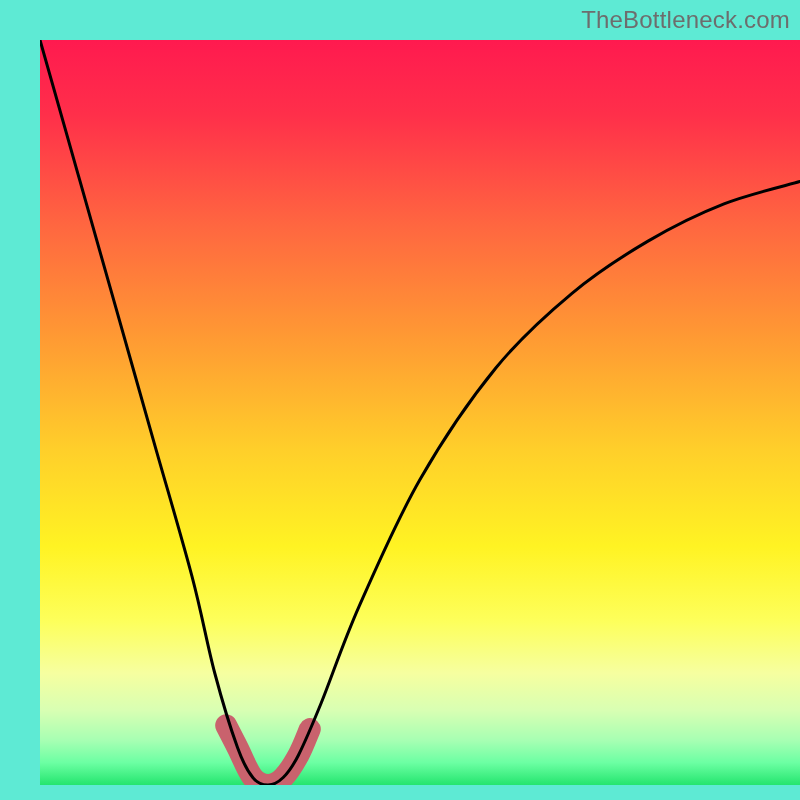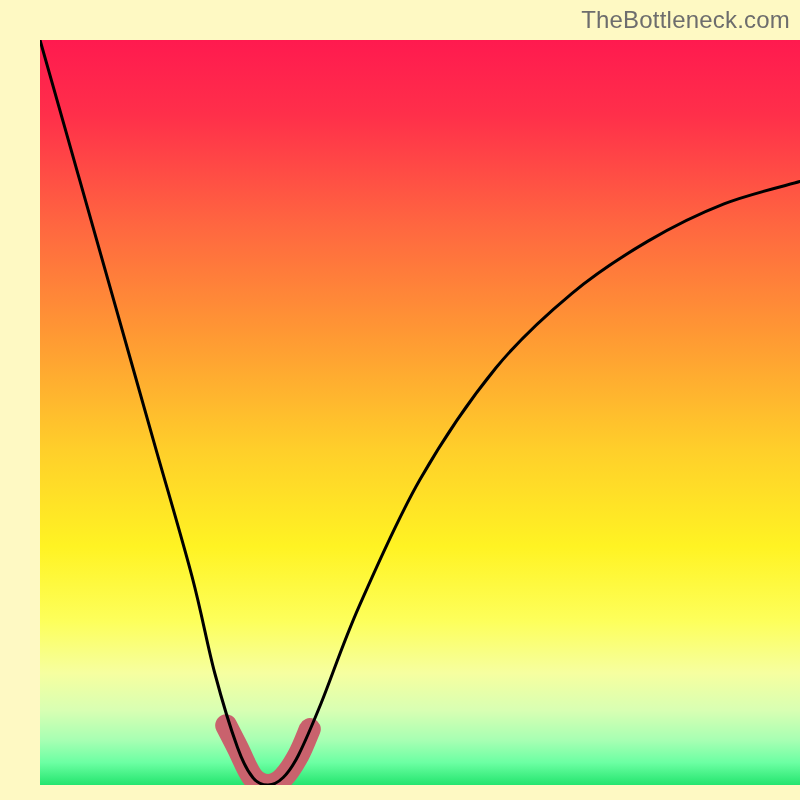--- a/index.html
+++ b/index.html
@@ -7,21 +7,21 @@
     padding: 0;
     width: 800px;
     height: 800px;
     background: #000;
     overflow: hidden;
     font-family: Arial, Helvetica, sans-serif;
   }
   .frame {
     position: absolute;
     inset: 0;
-    background: #fef9c3;
+    background: #5eead4;
   }
   .plot-area {
     position: absolute;
     left: 40px;
     top: 40px;
     width: 760px;
     height: 745px;
     overflow: hidden;
   }
   .gradient-bg {

